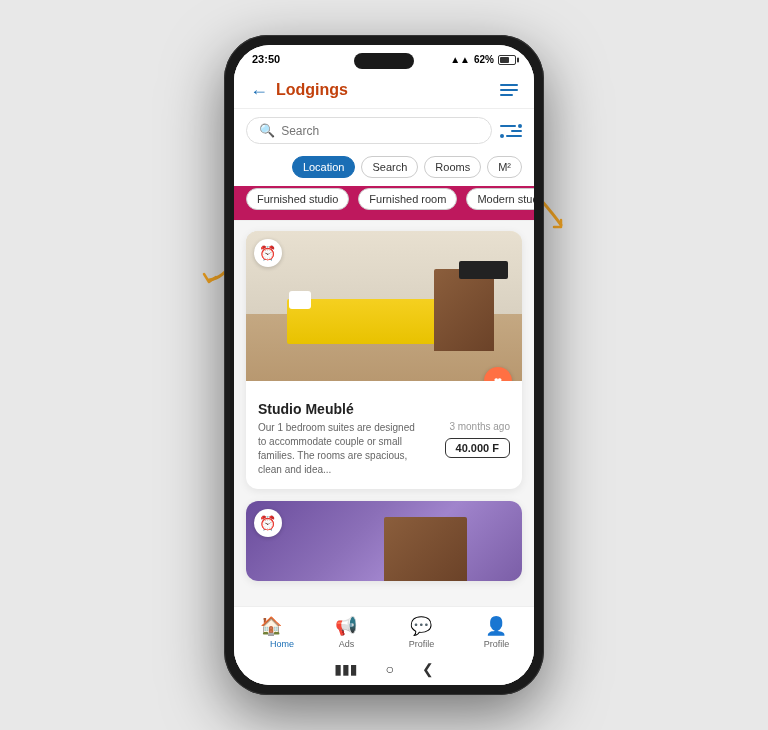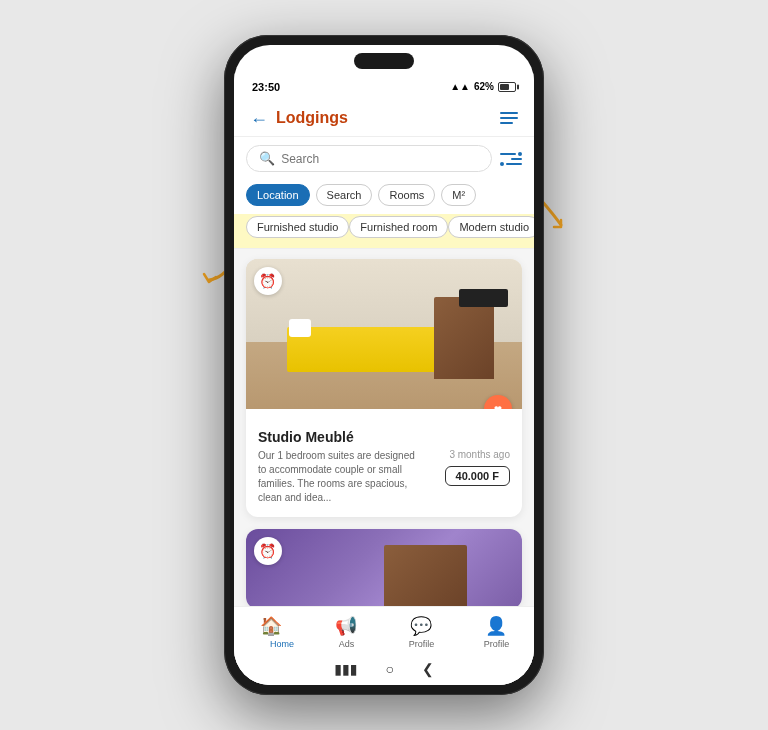--- a/index.html
+++ b/index.html
@@ -26,25 +26,24 @@
       background: #fff;
       border-radius: 36px;
       overflow: hidden;
       display: flex;
       flex-direction: column;
     }
     .notch-bar {
       background: #fff;
       display: flex;
       justify-content: space-between;
-      align-items: flex-start;
+      align-items: flex-end;
       padding: 8px 18px 4px;
       font-size: 11px;
       font-weight: 600;
-      margin-top: 28px;
     }
     .notch-center {
       width: 60px;
       height: 16px;
       background: #1a1a1a;
       border-radius: 10px;
       position: absolute;
       left: 50%;
       transform: translateX(-50%);
       top: 18px;
@@ -173,42 +172,43 @@
     .filter-line:nth-child(1) { width: 16px; }
     .filter-line:nth-child(2) { width: 11px; }
     .filter-line:nth-child(3) { width: 16px; }
     .chips-row {
       background: #fff;
       padding: 4px 12px 8px;
       display: flex;
       gap: 6px;
       overflow-x: auto;
       scrollbar-width: none;
+      justify-content: flex-end;
     }
     .chips-row::-webkit-scrollbar { display: none; }
     .chip {
       border: 1.5px solid #ccc;
       border-radius: 20px;
       padding: 4px 10px;
       font-size: 11px;
       color: #333;
       white-space: nowrap;
       background: #fff;
       cursor: pointer;
     }
     .chip.active {
       background: #1a6eb5;
       color: #fff;
       border-color: #1a6eb5;
     }
     .type-chips-row {
-      background: #fef9c3;
+      background: #be185d;
       padding: 2px 12px 10px;
       display: flex;
-      gap: 0;
+      gap: 9px;
       overflow-x: auto;
       scrollbar-width: none;
       border-bottom: 1px solid #eee;
     }
     .type-chips-row::-webkit-scrollbar { display: none; }
     .scroll-area {
       flex: 1;
       overflow-y: auto;
       padding: 10px 12px;
       scrollbar-width: none;

